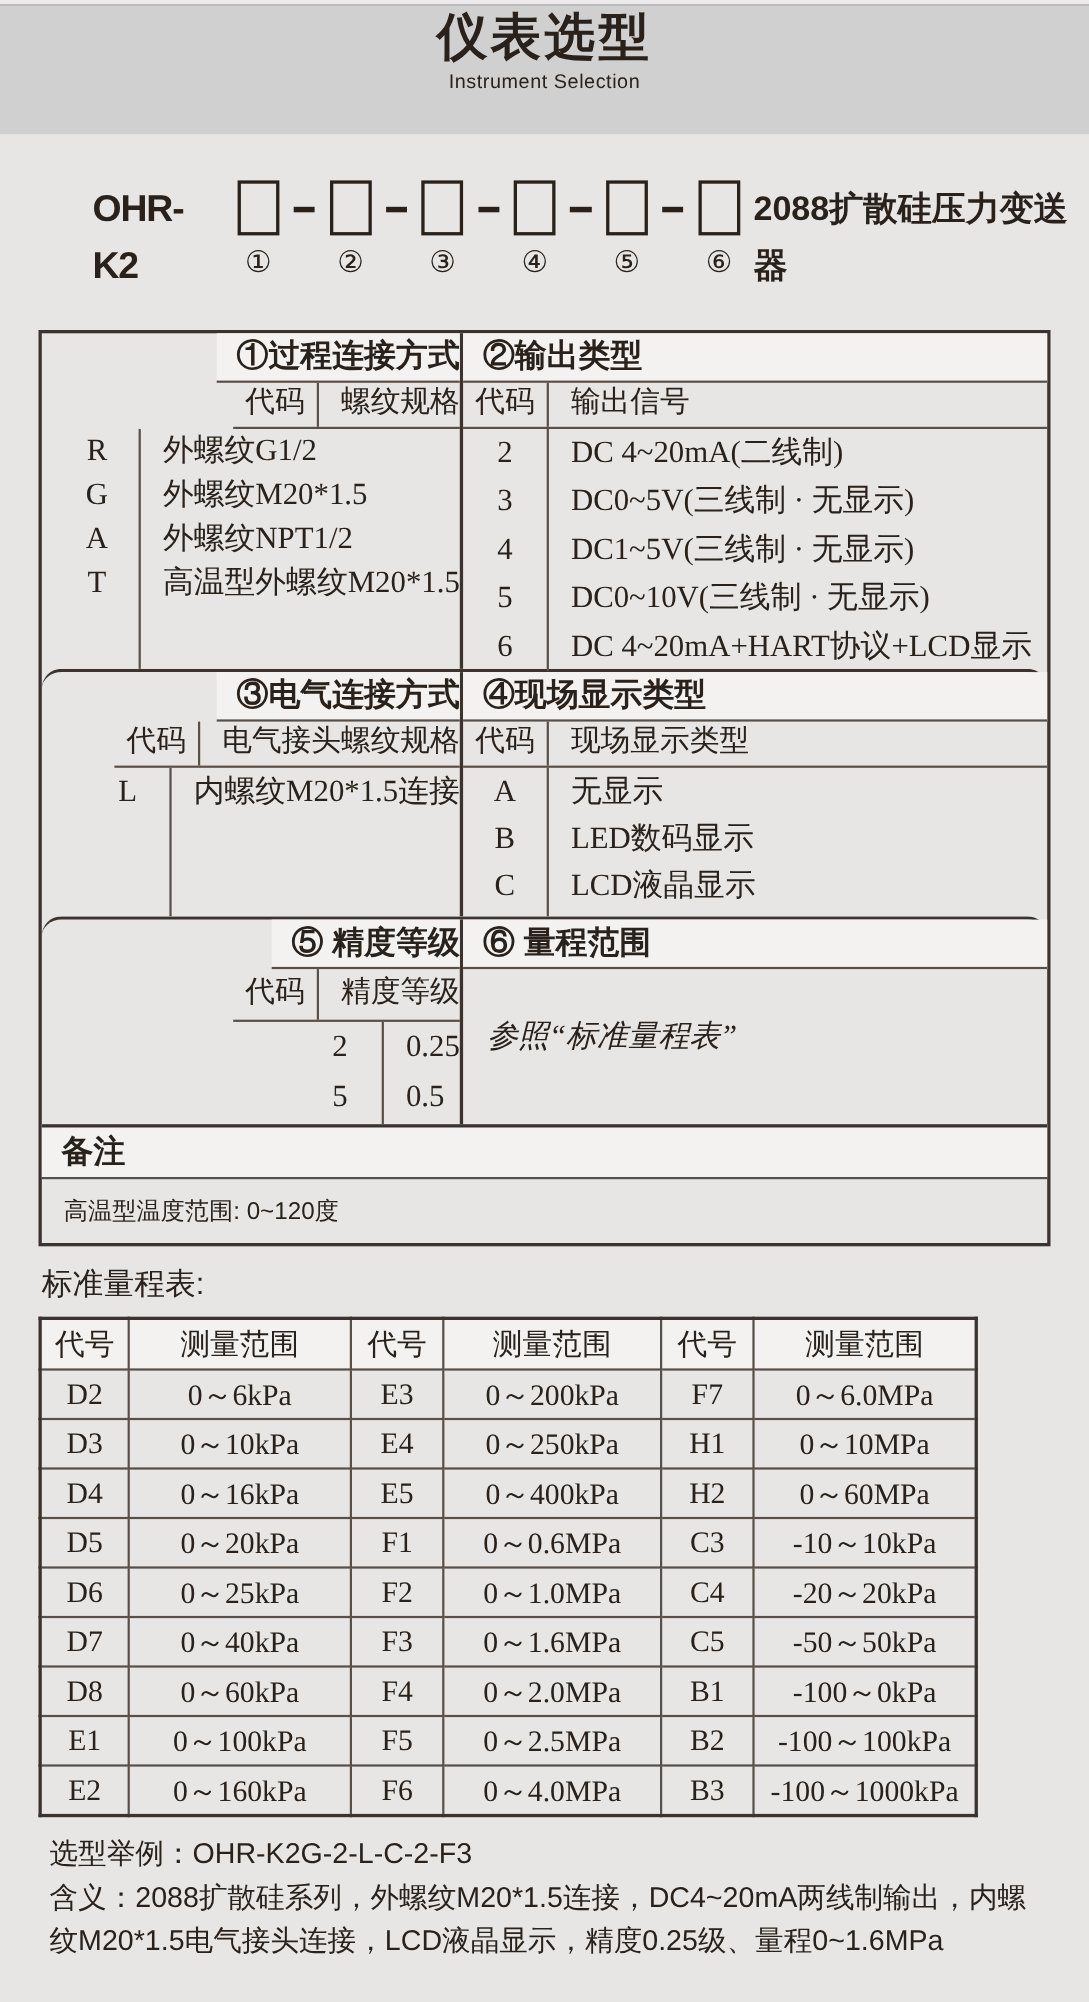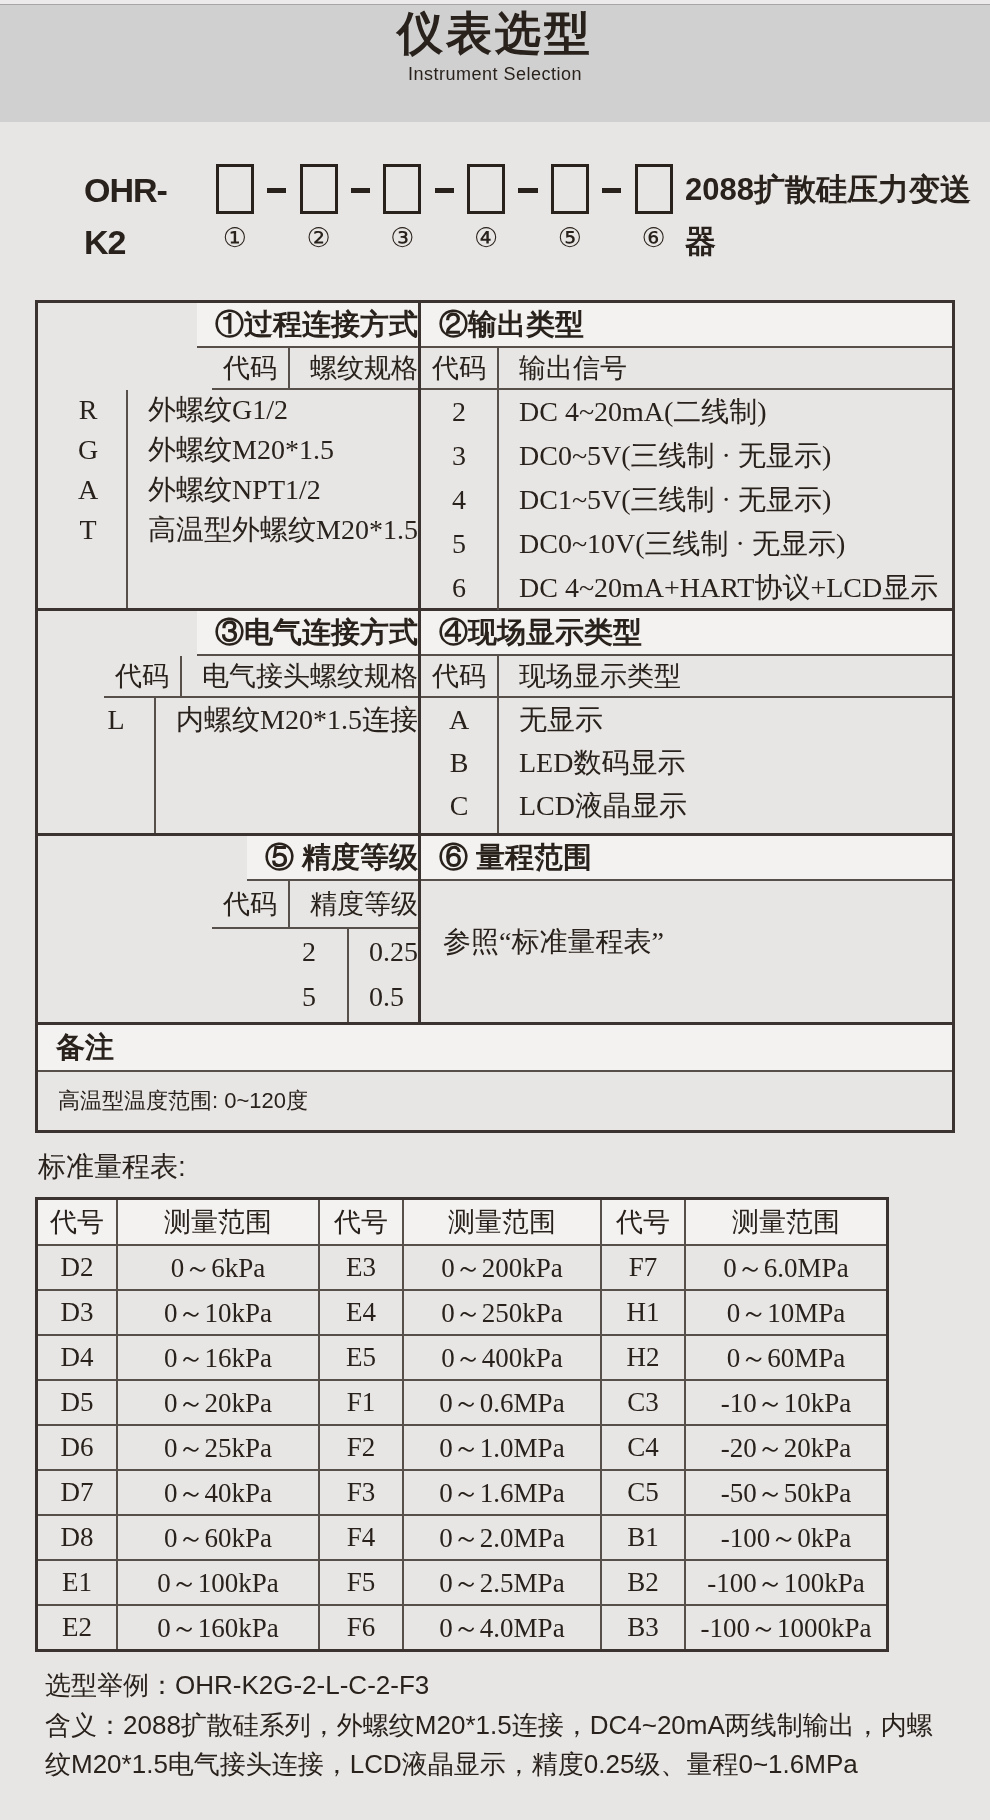--- a/index.html
+++ b/index.html
@@ -28,44 +28,44 @@
   .model-prefix{font-size:34px;font-weight:bold;letter-spacing:-1px;
                 line-height:52px;margin-right:12px;margin-left:40px;}
   .slot{display:flex;flex-direction:column;align-items:center;width:40px;}
   .mbox{width:32px;height:44px;border:3px solid var(--ink);background:transparent;}
   .slot-num{margin-top:9px;font-family:"Liberation Serif",serif;font-size:27px;line-height:30px;}
   .dash{width:20px;height:5px;background:var(--ink);margin:24px 13px 0 13px;}
   .model-suffix{font-size:31px;font-weight:bold;line-height:52px;margin-left:12px;letter-spacing:0;}
   
   .main-table{margin:32px 35px 0 35px;width:914px;border:3px solid var(--bdark);}
   .trow{display:flex;}
-  .trow + .trow{border-top:3px solid var(--bdark);}
+  .trow + .trow{border-top:3px solid var(--bdark);border-radius:18px;}
   .sec{display:flex;flex-direction:column;}
   .sec.left{width:380px;border-right:3px solid var(--bdark);align-items:flex-end;}
   .sec.right{flex:1;}
   .sec-title{height:43px;line-height:43px;background:var(--light);
              border-bottom:2px solid var(--bmid);padding-left:18px;
              font-size:29px;font-weight:bold;}
   .colhead{display:flex;height:40px;border-bottom:2px solid var(--bmid);
-           font-family:Liberation Serif, serif;font-size:27px;}
+           font-family:Liberation Mono, monospace;font-size:27px;}
   .colhead .ch-code{width:76px;border-right:2px solid var(--bmid);
                     text-align:center;line-height:40px;}
   .colhead .ch-desc{flex:1;padding-left:20px;line-height:40px;}
   .sec-cols{flex:1;display:flex;font-family:"Liberation Serif",serif;font-size:28px;}
   .code-col{width:76px;border-right:2px solid var(--bmid);
             display:flex;flex-direction:column;align-items:center;}
   .desc-col{flex:1;display:flex;flex-direction:column;padding-left:20px;}
   .cell40{height:40px;line-height:40px;}
   .cell43{height:43px;line-height:43px;}
   .cell44{height:44px;line-height:44px;}
   .cell45{height:45px;line-height:45px;}
   .rowC .colhead{height:46px;}
   .rowC .colhead .ch-code,.rowC .colhead .ch-desc{line-height:46px;}
   .range-note{flex:1;padding:42px 0 0 22px;
-              font-family:"Liberation Serif",serif;font-size:28px;}
+              font-family:"Liberation Serif",serif;font-size:28px;font-style:italic;}
   .remark-title{height:45px;line-height:45px;border-top:3px solid var(--bdark);
                 background:var(--light);padding-left:18px;font-size:29px;font-weight:bold;}
   .remark-content{height:58px;line-height:58px;border-top:2px solid var(--bmid);
                   padding-left:20px;font-size:22px;}
   
   .std-caption{margin:16px 0 12px 38px;font-size:28px;line-height:36px;}
   .std-table{margin-left:35px;border-collapse:collapse;
              font-family:"Liberation Serif",serif;font-size:27px;}
   .std-table th,.std-table td{border:2px solid var(--bmid);text-align:center;padding:0;}
   .std-table{border:3px solid var(--bdark);}

